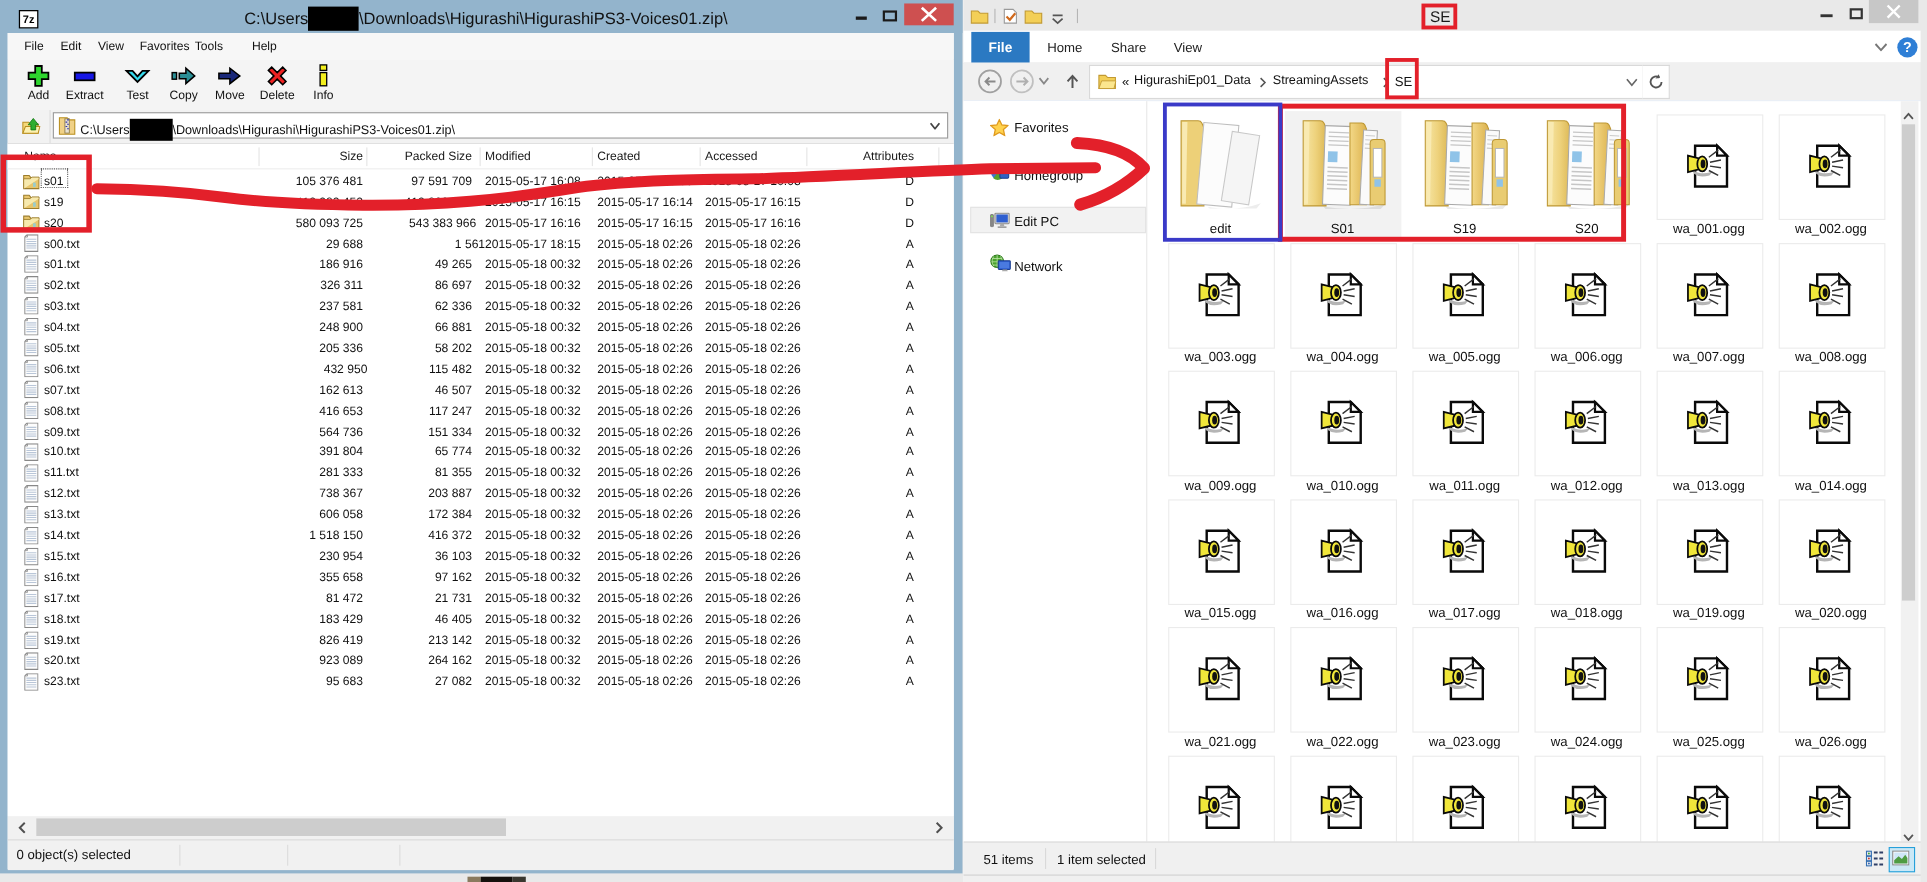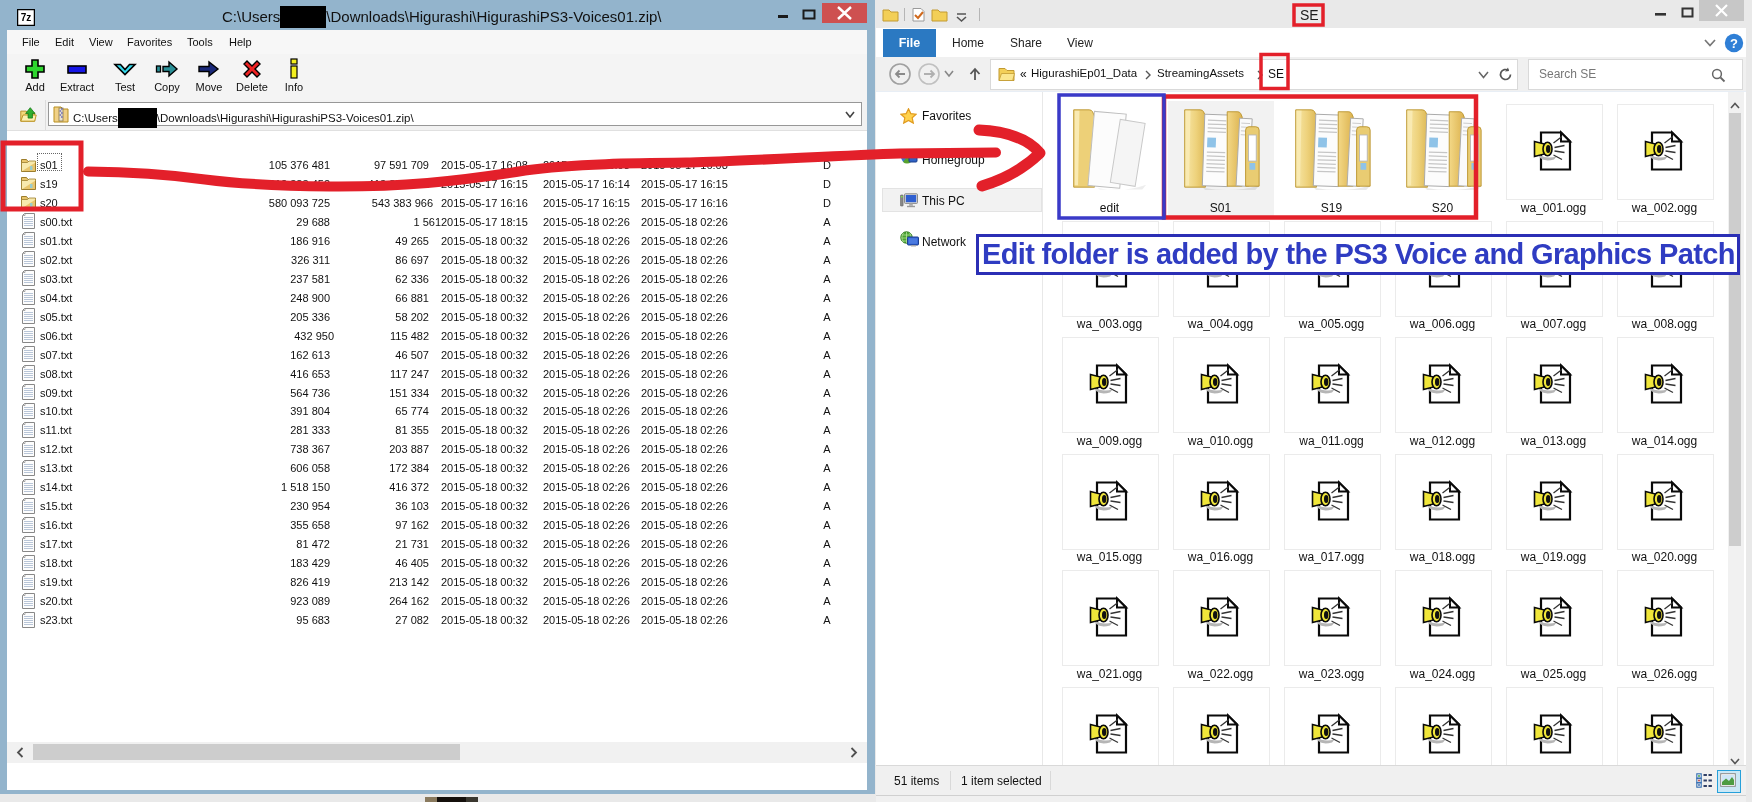--- a/index.html
+++ b/index.html
@@ -76,21 +76,21 @@
       <rect x="48" y="0" width="45" height="20" fill="#ce5050"></rect>
       <path d="M64 4 L77 16 M77 4 L64 16" stroke="#fff" stroke-width="2.4"></path>
     </svg>
   </div>
   <div class="content">
     <div class="menubar">
       <span style="left:15px">File</span>
           <span style="left:48px">Edit</span>
           <span style="left:82px">View</span>
           <span style="left:120px">Favorites</span>
-          <span style="left:180px">Tools</span>
+          <span style="left:170px">Tools</span>
           <span style="left:222px">Help</span>
     </div>
     <div class="toolbar">
       <div class="tbitem" style="left:8px"><svg width="22" height="22" viewBox="0 0 22 22">
               <path d="M8 2 h6 v6 h6 v6 h-6 v6 h-6 v-6 h-6 v-6 h6 z" fill="#2ed52e" stroke="#000" stroke-width="1.6"></path>
             </svg>Add</div>
       <div class="tbitem" style="left:50px"><svg width="22" height="22" viewBox="0 0 22 22">
               <rect x="2" y="8" width="18" height="7" fill="#1616e6" stroke="#000" stroke-width="1.6"></rect>
             </svg>Extract</div>
       <div class="tbitem" style="left:98px"><svg width="24" height="22" viewBox="0 0 24 22">
@@ -124,20 +124,36 @@
               <rect x="6" y="2" width="4" height="13" fill="#e8e2d2" stroke="#8c7b4a" stroke-width="0.8"></rect>
               <path d="M8 3 h1.6 M6.6 5 h1.6 M8 7 h1.6 M6.6 9 h1.6 M8 11 h1.6" stroke="#33a" stroke-width="1"></path>
             </svg>
         <div class="ctext">C:\Users<span class="blackbox" style="width:39px;height:20px;margin-bottom:1px"></span>\Downloads\Higurashi\HigurashiPS3-Voices01.zip\</div>
         <svg class="abs" style="right:6px;top:8px" width="10" height="7" viewBox="0 0 10 7">
               <path d="M1 1 L5 6 L9 1" fill="none" stroke="#444" stroke-width="1.6"></path>
             </svg>
       </div>
     </div>
     <div class="grid" id="grid7">
+      <div class="ghead">
+        <span class="h" style="left:15px">Name</span>
+        <span class="h r" style="left:230px;width:93px">Size</span>
+        <span class="h r" style="left:330px;width:92px">Packed Size</span>
+        <span class="h" style="left:434px">Modified</span>
+        <span class="h" style="left:536px">Created</span>
+        <span class="h" style="left:634px">Accessed</span>
+        <span class="h r" style="left:726px;width:98px">Attributes</span>
+        <span class="sep" style="left:228px"></span>
+            <span class="sep" style="left:326px"></span>
+            <span class="sep" style="left:429px"></span>
+            <span class="sep" style="left:531px"></span>
+            <span class="sep" style="left:629px"></span>
+            <span class="sep" style="left:726px"></span>
+            <span class="sep" style="left:846px"></span>
+      </div>
       <div style="position:absolute;left:30px;top:21.5px;width:23px;height:16px;border:1px dotted #666;"></div>
 
     <div class="grow" style="top:25px">
             <span class="c" style="left:14px;top:0.5px"><svg width="15" height="16" viewBox="0 0 15 16">
                 <path d="M0.5 14.5 V2.5 h5 l1.5 2 h7.5 v10 z" fill="#e8c56c" stroke="#9c7d2c"></path>
                 <path d="M0.5 14.5 V5.5 h6 l1.5-1.5 h6.5 v1.5" fill="#f7e9ad" stroke="#9c7d2c" stroke-width="0.8"></path>
                 <rect x="9" y="9" width="2.5" height="4" fill="#9cc"></rect>
               </svg></span>
             <span class="c" style="left:33px">s01</span>
             <span class="c r" style="left:230px;width:93px">105 376 481</span>
@@ -485,20 +501,26 @@
           </div>
         </div>
     <div class="hsb">
       <svg style="left:9px" width="8" height="11" viewBox="0 0 8 11">
             <path d="M6.5 1 L2 5.5 L6.5 10" fill="none" stroke="#505050" stroke-width="1.8"></path>
           </svg>
       <div class="thumb"></div>
       <svg style="right:9px" width="8" height="11" viewBox="0 0 8 11">
             <path d="M1.5 1 L6 5.5 L1.5 10" fill="none" stroke="#505050" stroke-width="1.8"></path>
           </svg>
+    </div>
+    <div class="sbar7">
+      <span style="position:absolute;left:8px;top:6px">0 object(s) selected</span>
+      <span class="sep" style="left:156px"></span>
+          <span class="sep" style="left:254px"></span>
+          <span class="sep" style="left:356px"></span>
     </div>
   </div>
 </div>
 
 <div class="abs" style="left:425px;top:797px;width:12px;height:5px;background:#8a7a5e"></div>
     <div class="abs" style="left:437px;top:797px;width:29px;height:5px;background:#15100c"></div>
     <div class="abs" style="left:466px;top:797px;width:12px;height:5px;background:#3a372f"></div>
 
 <div id="wex">
   <div class="titlebar">
@@ -559,27 +581,20 @@
       <svg class="abs" style="left:487px;top:11px" width="11" height="8" viewBox="0 0 11 8">
             <path d="M1 1 L5.5 6.5 L10 1" fill="none" stroke="#666" stroke-width="1.5"></path>
           </svg>
     </div>
     <div class="rbox">
       <svg class="abs" style="left:5px;top:7px" width="15" height="15" viewBox="0 0 15 15">
             <path d="M12.5 7.5 a5 5 0 1 1 -2 -4" fill="none" stroke="#555" stroke-width="1.7"></path>
             <path d="M10 0.5 l1 3.5 l-4 0.4 z" fill="#555"></path>
           </svg>
     </div>
-    <div class="sbox">
-      <span style="position:absolute;left:10px;top:7px">Search SE</span>
-      <svg class="abs" style="left:182px;top:8px" width="15" height="15" viewBox="0 0 15 15">
-            <circle cx="6" cy="6" r="4.4" fill="none" stroke="#666" stroke-width="1.5"></circle>
-            <path d="M9.5 9.5 L13.5 13.5" stroke="#666" stroke-width="1.8"></path>
-          </svg>
-    </div>
   </div>
   <div class="body-ex">
     <div class="lpane">
       <svg class="abs" style="left:24px;top:16px" width="17" height="16" viewBox="0 0 17 16">
             <path d="M8.5 0.8 L10.8 5.6 L16.2 6.2 L12.2 9.8 L13.3 15.1 L8.5 12.4 L3.7 15.1 L4.8 9.8 L0.8 6.2 L6.2 5.6 Z" fill="#ffd24d" stroke="#e09a1e" stroke-width="1.2"></path>
           </svg>
       <span class="pitem" style="top:17px">Favorites</span>
       <svg class="abs" style="left:24px;top:57px" width="18" height="17" viewBox="0 0 18 17">
             <circle cx="7" cy="8" r="6" fill="#3b76d6"></circle>
             <path d="M3 13 a6 6 0 0 0 8 0 l-1 -4 l2 -3 a6 6 0 0 0 -2 -2" fill="#57a22e"></path>
@@ -588,21 +603,21 @@
       <span class="pitem" style="top:61px">Homegroup</span>
       <div class="abs" style="left:6px;top:96px;width:158px;height:22px;background:#f2f2f2;border:1px solid #e3e3e3"></div>
       <svg class="abs" style="left:24px;top:101px" width="18" height="15" viewBox="0 0 18 15">
             <rect x="0.5" y="2" width="2.6" height="11" rx="0.5" fill="#888" stroke="#666" stroke-width="0.6"></rect>
             <rect x="1" y="3" width="1.6" height="1.4" fill="#7fe24d"></rect>
             <rect x="4.5" y="0.8" width="13" height="9.6" rx="0.8" fill="#d9d9d9" stroke="#8a8a8a"></rect>
             <rect x="5.8" y="2" width="10.4" height="7.2" fill="#2f5fd0"></rect>
             <path d="M9.5 10.5 h3 l0.6 2.2 h-4.2 z" fill="#aaa"></path>
             <rect x="7" y="12.8" width="8" height="1.4" fill="#999"></rect>
           </svg>
-      <span class="pitem" style="top:102px">This PC</span>
+      <span class="pitem" style="top:102px">Edit PC</span>
       <svg class="abs" style="left:24px;top:139px" width="19" height="17" viewBox="0 0 19 17">
             <circle cx="6.5" cy="6.5" r="5.7" fill="#4aa32f" stroke="#2e7a1c"></circle>
             <path d="M2 4 h9 M1.5 7 h10 M2.5 10 h8 M6.5 1 v11 M3.5 2 a7 7 0 0 0 0 9 M9.5 2 a7 7 0 0 1 0 9" fill="none" stroke="#bfe6a8" stroke-width="0.7"></path>
             <rect x="7.5" y="6" width="11" height="8" rx="0.8" fill="#2f5fd0" stroke="#1c3f90"></rect>
             <rect x="8.6" y="7.2" width="8.8" height="5.6" fill="#4a7ae0"></rect>
             <path d="M11.5 14 h4 l0.6 1.6 h-5.2 z" fill="#aaa"></path>
           </svg>
       <span class="pitem" style="top:143px">Network</span>
     </div>
     <div class="abs" style="left:166px;top:0;width:1px;height:674px;background:#e8e8e8"></div>
@@ -1120,23 +1135,20 @@
     <svg class="abs" style="left:844px;top:7px" width="16" height="14" viewBox="0 0 16 14">
           <rect x="0.7" y="0.7" width="14.6" height="12.6" fill="#fff" stroke="#888"></rect>
           <rect x="2" y="2" width="12" height="10" fill="#cfe6f7"></rect>
           <path d="M2 9 l4 -3.5 l3 2.5 l3 -4 l2 3 v5 h-12 z" fill="#4e9c42"></path>
         </svg>
   </div>
   <div class="botex"></div>
 </div>
 <div class="abs" style="left:1746px;top:0;width:6px;height:802px;background:#e9e9e9"></div>
 
-<div id="bluebox">
-      <span>Edit folder is added by the PS3 Voice and Graphics Patch</span>
-    </div>
 
 <svg id="overlay" viewBox="0 0 1752 802">
   <path d="M88 171.5 C 130 171.8, 165 174, 205 179.5 C 240 184, 280 186, 330 186.5 C 400 187, 455 182, 525 170.5 C 575 163.5, 640 163, 690 162.5 C 745 161, 840 155.5, 900 153.5 L 996 152.5" fill="none" stroke="#e3202a" stroke-width="10" stroke-linecap="round"></path>
   <path d="M979 130 Q 1022 132 1040 153 Q 1016 176 982 186" fill="none" stroke="#e3202a" stroke-width="11" stroke-linecap="round" stroke-linejoin="round"></path>
   <rect x="3" y="143" width="78" height="66" fill="none" stroke="#e3202a" stroke-width="5"></rect>
   <rect x="1164" y="96.5" width="312" height="121" fill="none" stroke="#e3202a" stroke-width="4.5"></rect>
   <rect x="1294" y="5" width="29" height="20" fill="none" stroke="#e3202a" stroke-width="3.5"></rect>
   <rect x="1261" y="54.5" width="27" height="34" fill="none" stroke="#e3202a" stroke-width="3.5"></rect>
   <rect x="1059" y="95" width="105" height="123" fill="none" stroke="#3a3ac8" stroke-width="3.5"></rect>
 </svg>

